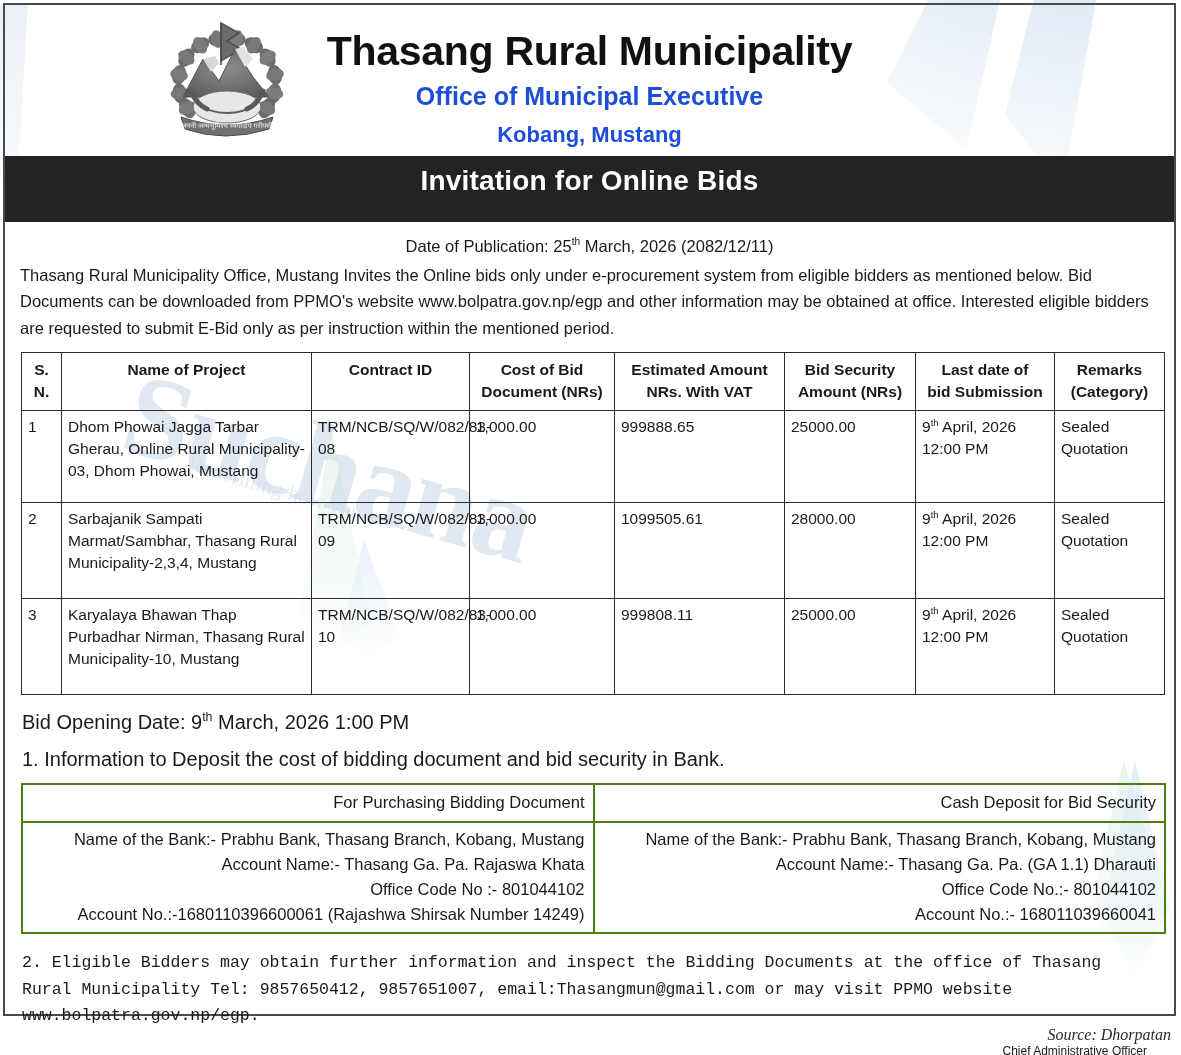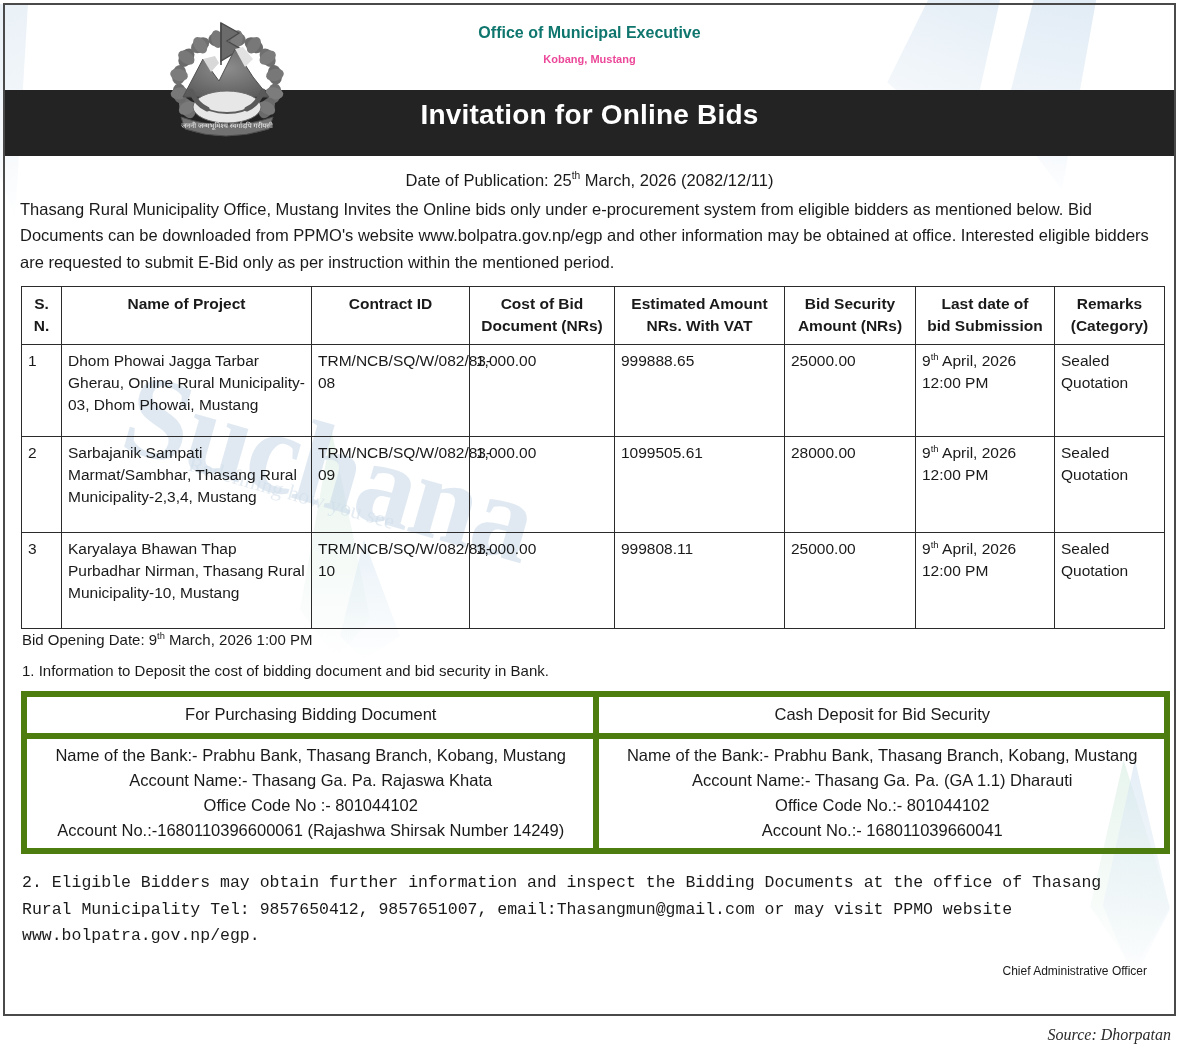--- a/index.html
+++ b/index.html
@@ -126,30 +126,30 @@
   }
   .org-name {
     font-size: 41px;
     font-weight: bold;
     line-height: 1.08;
     letter-spacing: -0.3px;
     margin: 14px 0 0 0;
     color: #111;
   }
   .org-office {
-    font-size: 16px;
+    font-size: 25px;
     font-weight: bold;
     margin: 9px 0 0 0;
-    color: #0f766e;
+    color: #1d4ed8;
   }
   .org-addr {
-    font-size: 11px;
+    font-size: 22px;
     font-weight: bold;
-    margin: 11px 0 17px 0;
-    color: #ec4899;
+    margin: 11px 0 0 0;
+    color: #1d4ed8;
   }
 
   
   .title-bar {
     background: #232323;
     color: #ffffff;
     text-align: center;
     font-size: 28px;
     font-weight: bold;
     padding: 9px 0 25px 0;
@@ -199,35 +199,35 @@
   .c-cost   { width: 145px; }
   .c-est    { width: 170px; }
   .c-sec    { width: 131px; }
   .c-last   { width: 139px; }
   .c-rem    { width: 110px; }
 
   td.sn { text-align: left; }
 
   
   .note-line {
-    font-size: 15px;
-    margin: 2px 0 0 2px;
+    font-size: 20px;
+    margin: 15px 0 0 2px;
   }
   .note-line.second { margin-top: 14px; }
 
   
   table.bank {
     width: 1143px;
     border-collapse: collapse;
     margin: 12px 0 0 1px;
     table-layout: fixed;
   }
   table.bank th, table.bank td {
-    border: 6px solid #4d7c0f;
-    text-align: center;
+    border: 2px solid #4d7c0f;
+    text-align: right;
     vertical-align: top;
     font-size: 16.5px;
     font-weight: normal;
     padding: 4px 8px 5px 10px;
     line-height: 1.52;
   }
   table.bank th { padding-top: 5px; padding-bottom: 6px; }
   .bank-col { width: 571.5px; }
   .bank-line { display: block; white-space: nowrap; }
 
@@ -348,20 +348,21 @@
 
         <ellipse cx="70" cy="88" rx="34" ry="16" fill="#e7e7e7" stroke="#6a6a6a" stroke-width="1"></ellipse>
         <path d="M40 84 q12 10 30 10 q18 0 30 -10" fill="none" stroke="#5d5d5d" stroke-width="2"></path>
         <path d="M34 72 q6 14 16 18" fill="none" stroke="#5a5a5a" stroke-width="5" stroke-linecap="round"></path>
         <path d="M106 72 q-6 14 -16 18" fill="none" stroke="#5a5a5a" stroke-width="5" stroke-linecap="round"></path>
 
         <path d="M24 98 q46 16 92 0 l-4 12 q-44 14 -84 0 Z" fill="#717171" stroke="#4d4d4d" stroke-width="1"></path>
         <text x="70" y="109" text-anchor="middle" font-size="7" fill="#ededed" font-family="'Liberation Sans',sans-serif">जननी जन्मभूमिश्च स्वर्गादपि गरीयसी</text>
       </svg>
 
+      <div class="org-name">Thasang Rural Municipality</div>
       <div class="org-office">Office of Municipal Executive</div>
       <div class="org-addr">Kobang, Mustang</div>
     </div>
 
     <div class="title-bar">Invitation for Online Bids</div>
 
     <div class="body-wrap">
 
       <div class="pub-date">
         <span>Date of Publication: 25</span><sup>th</sup><span> March, 2026 (2082/12/11)</span>

